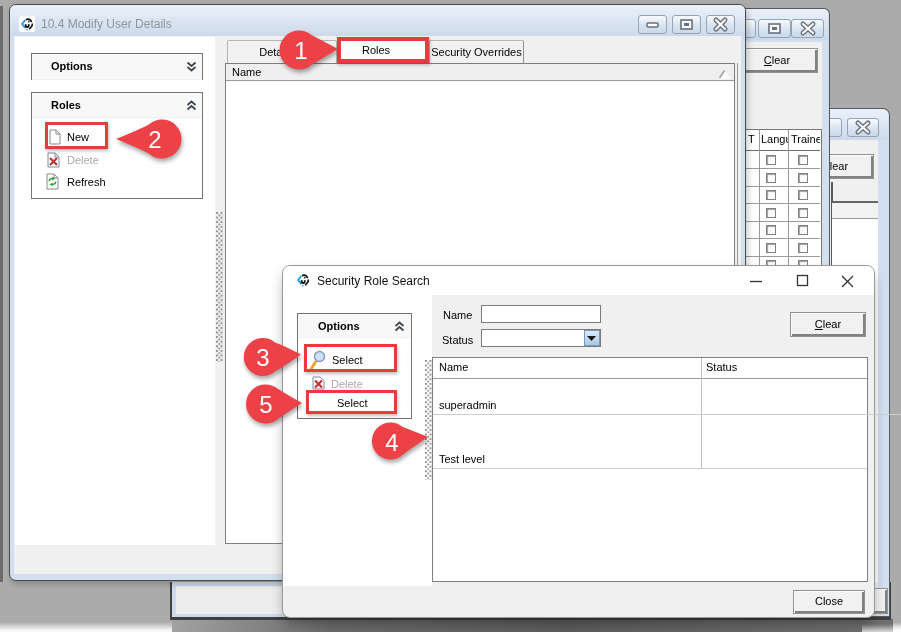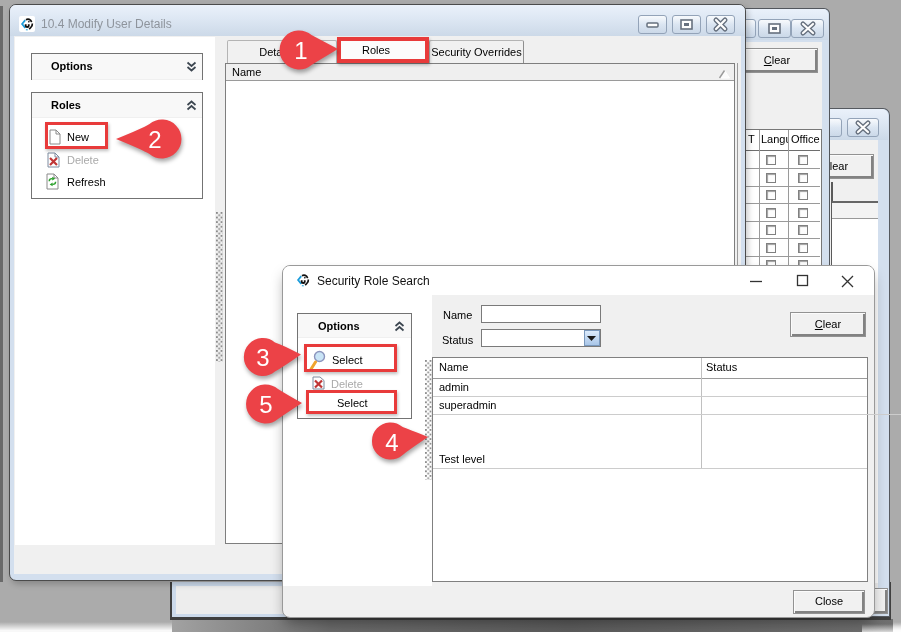--- a/index.html
+++ b/index.html
@@ -55,21 +55,21 @@
       <path d="M11,4 L21,13 M21,4 L11,13" stroke="#66707e" stroke-width="5" stroke-linecap="round"></path>
       <path d="M11,4 L21,13 M21,4 L11,13" stroke="#fdfdfd" stroke-width="2.2" stroke-linecap="round"></path>
     </svg></div>
 <div class="ab" style="left:740px;top:42px;width:82px;height:286px;background:#f0f0f0"></div>
 <div class="btn3d t11" style="left:736px;top:48px;width:80px;height:23px;line-height:22px"><u>C</u>lear</div>
 
 <div class="ab" style="left:736px;top:129px;width:85px;height:139px;background:#fff;border-top:1px solid #777;border-right:1px solid #777;overflow:hidden">
   <div class="ab t11" style="left:0;top:0;width:84px;height:20px;background:#fff;border-bottom:1px solid #6e6e6e">
     <span class="ab" style="left:12px;top:3px">T</span>
     <span class="ab" style="left:25px;top:3px;width:27px;overflow:hidden">Langu</span>
-    <span class="ab" style="left:55px;top:3px;width:29px;overflow:hidden">Office</span>
+    <span class="ab" style="left:55px;top:3px;width:29px;overflow:hidden">Traine</span>
   </div>
   <div class="ab" style="left:23px;top:0;width:1px;height:139px;background:#9a9a9a"></div>
   <div class="ab" style="left:52px;top:0;width:1px;height:139px;background:#9a9a9a"></div>
   <div class="ab" style="left:0;top:38px;width:84px;height:1px;background:#9a9a9a"></div>
   <div class="ab" style="left:0;top:56px;width:84px;height:1px;background:#9a9a9a"></div>
   <div class="ab" style="left:0;top:73px;width:84px;height:1px;background:#9a9a9a"></div>
   <div class="ab" style="left:0;top:91px;width:84px;height:1px;background:#9a9a9a"></div>
   <div class="ab" style="left:0;top:108px;width:84px;height:1px;background:#9a9a9a"></div>
   <div class="ab" style="left:0;top:126px;width:84px;height:1px;background:#9a9a9a"></div>
   <div class="cb" style="left:30px;top:25px"></div>
@@ -225,23 +225,20 @@
     <path d="M0,0 L9,0 L4.5,5 Z" fill="#1a1a1a"></path>
   </svg>
 <div class="btn3d t11" style="left:790px;top:312px;width:74px;height:23px;line-height:22px"><u>C</u>lear</div>
 
 <div class="ab" style="left:432px;top:357px;width:436px;height:225px;background:#fff;border:1px solid #808080;box-sizing:border-box">
   <div class="ab t11" style="left:0;top:0;width:434px;height:21px;background:#fff;border-bottom:1px solid #9a9a9a;box-sizing:border-box">
     <span class="ab" style="left:6px;top:3px">Name</span>
     <span class="ab" style="left:273px;top:3px">Status</span>
   </div>
   <div class="ab" style="left:268px;top:0;width:1px;height:110px;background:#c0c0c0"></div>
-  <div class="ab t11" style="left:0;top:21px;width:434px;height:18px;border-bottom:1px solid #ccc;box-sizing:border-box">
-      <span class="ab" style="left:6px;top:2px">admin</span>
-    </div>
   <div class="ab t11" style="left:0;top:39px;width:510px;height:18px;border-bottom:1px solid #ccc;box-sizing:border-box">
       <span class="ab" style="left:6px;top:2px">superadmin</span>
     </div>
   <div class="ab t11" style="left:0;top:93px;width:434px;height:18px;border-bottom:1px solid #ccc;box-sizing:border-box">
       <span class="ab" style="left:6px;top:2px">Test level</span>
     </div>
 </div>
 <svg class="ab" style="left:425px;top:360px" width="7" height="120">
     <rect width="7" height="120" fill="url(#dp1)"></rect>
   </svg>

